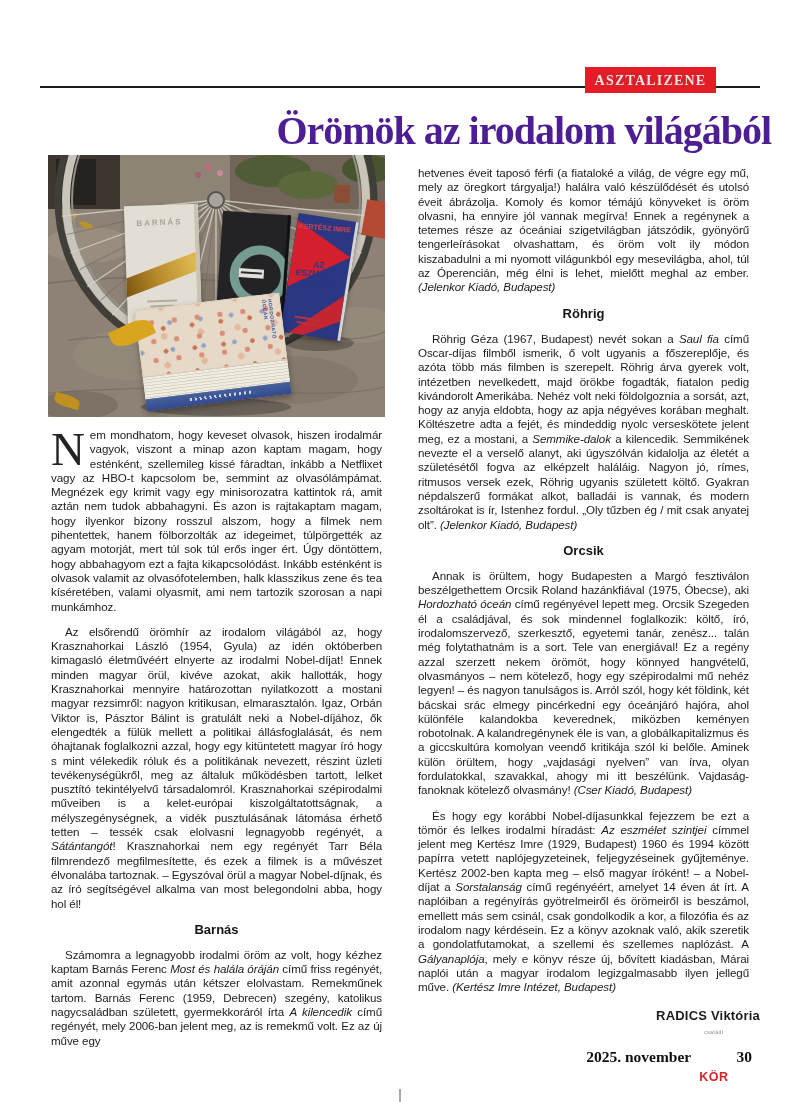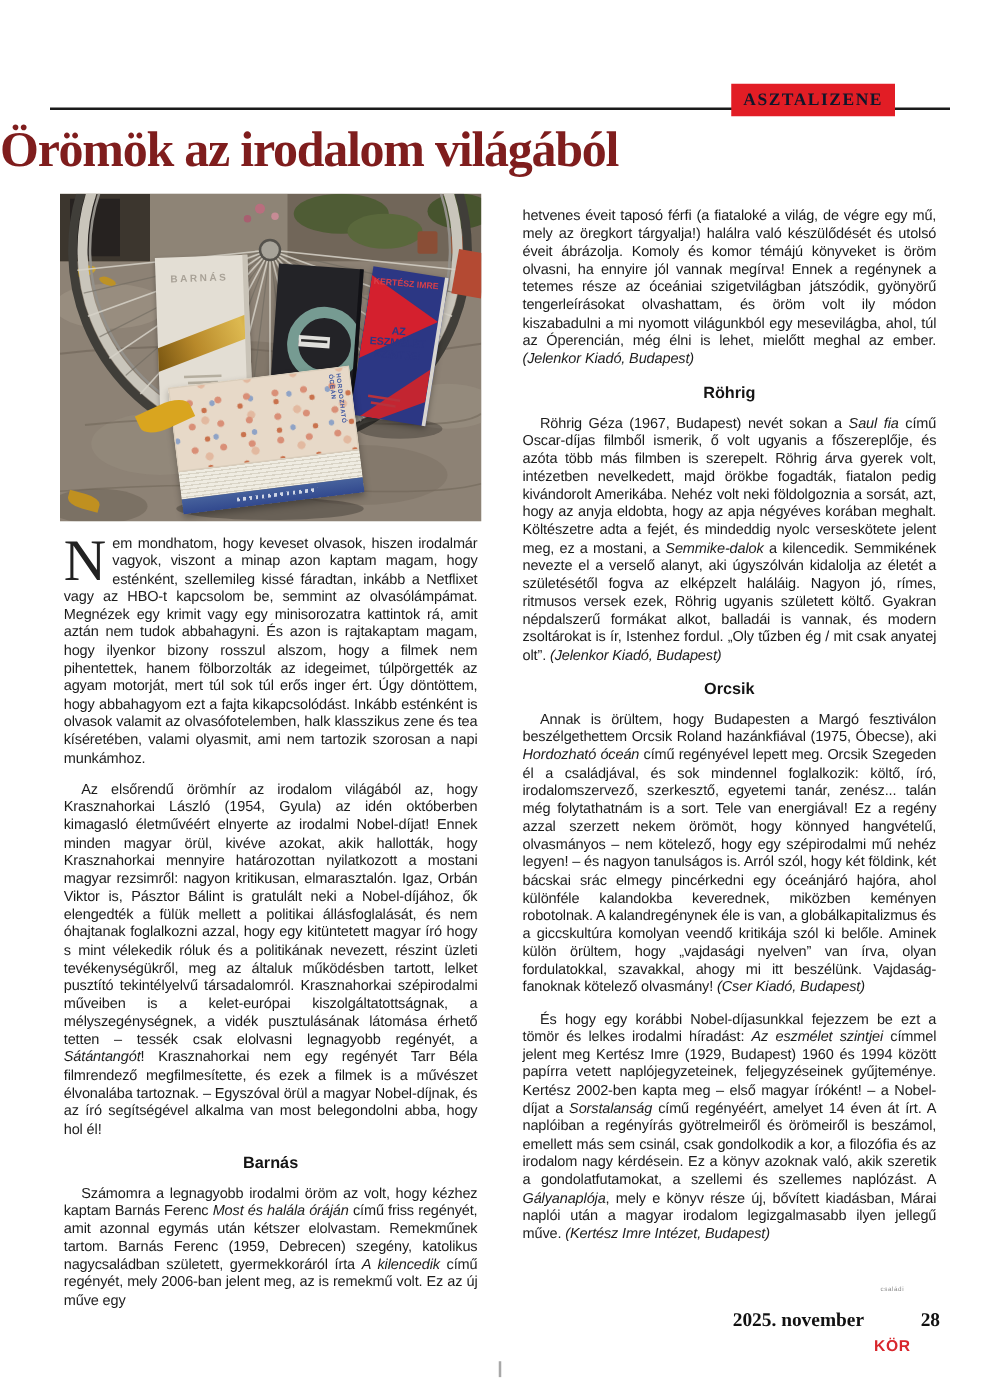--- a/index.html
+++ b/index.html
@@ -1,25 +1,25 @@
 <!DOCTYPE html>
 <html lang="hu"><head>
 <meta charset="utf-8">
 <style>
   html,body{margin:0;padding:0;background:#ffffff;}
   .page{position:relative;width:800px;height:1102px;background:#fff;overflow:hidden;
         font-family:"Liberation Sans",sans-serif;color:#1c1c1c;}
   
   .rule{position:absolute;top:86px;left:40px;width:720px;height:2px;background:#1a1a1a;}
   .badge{position:absolute;top:67px;left:585px;width:131px;height:26px;background:#e21d25;
-         color:#0f172a;font-family:"Liberation Serif",serif;font-weight:bold;font-size:14px;
+         color:#e5e5e5;font-family:"Liberation Serif",serif;font-weight:bold;font-size:14px;
          letter-spacing:1.2px;text-align:center;line-height:27px;}
-  h1.title{position:absolute;top:96px;left:0;width:760px;margin:0;text-align:left;
+  h1.title{position:absolute;top:96px;left:0;width:760px;margin:11px;text-align:right;
            font-family:"Liberation Serif",serif;font-weight:bold;font-size:40px;
-           letter-spacing:-1px;color:#7f1d1d;}
+           letter-spacing:-1px;color:#4c1d95;}
   
   .columns{position:absolute;top:155px;left:40px;width:720px;display:flex;gap:14px;}
   .col{width:353px;}
   .body{margin:11px;font-size:11.6px;line-height:14.3px;text-align:justify;letter-spacing:-0.1px;}
   .body.ind{text-indent:14px;}
   .it{font-style:italic;}
   h3.sec{margin:11px 0 8px;text-align:center;font-size:13px;font-weight:bold;color:#141414;}
   .dropcap{float:left;font-family:"Liberation Serif",serif;font-size:47px;line-height:38px;
            padding:2px 5px 0 0;color:#222;}
   #left-blocks{margin-top:7px;}
@@ -213,26 +213,27 @@
 
     <div class="col">
       <div id="right-blocks">
           <p class="body"><span>hetvenes éveit taposó férfi (a fiataloké a világ, de végre egy mű, mely az öregkort tárgyalja!) halálra való készülődését és utolsó éveit ábrázolja. Komoly és komor témájú könyveket is öröm olvasni, ha ennyire jól vannak megírva! Ennek a regénynek a tetemes része az óceániai szigetvilágban játszódik, gyönyörű tengerleírásokat olvashattam, és öröm volt ily módon kiszabadulni a mi nyomott világunkból egy mesevilágba, ahol, túl az Óperencián, még élni is lehet, mielőtt meghal az ember. </span><span class="it">(Jelenkor Kiadó, Budapest)</span></p>
           <h3 class="sec">Röhrig</h3>
           <p class="body ind"><span>Röhrig Géza (1967, Budapest) nevét sokan a </span><span class="it">Saul fia</span><span> című Oscar-díjas filmből ismerik, ő volt ugyanis a főszereplője, és azóta több más filmben is szerepelt. Röhrig árva gyerek volt, intézetben nevelkedett, majd örökbe fogadták, fiatalon pedig kivándorolt Amerikába. Nehéz volt neki földolgoznia a sorsát, azt, hogy az anyja eldobta, hogy az apja négyéves korában meghalt. Költészetre adta a fejét, és mindeddig nyolc verseskötete jelent meg, ez a mostani, a </span><span class="it">Semmike-dalok</span><span> a kilencedik. Semmikének nevezte el a verselő alanyt, aki úgyszólván kidalolja az életét a születésétől fogva az elképzelt haláláig. Nagyon jó, rímes, ritmusos versek ezek, Röhrig ugyanis született költő. Gyakran népdalszerű formákat alkot, balladái is vannak, és modern zsoltárokat is ír, Istenhez fordul. „Oly tűzben ég / mit csak anyatej olt”. </span><span class="it">(Jelenkor Kiadó, Budapest)</span></p>
           <h3 class="sec">Orcsik</h3>
           <p class="body ind"><span>Annak is örültem, hogy Budapesten a Margó fesztiválon beszélgethettem Orcsik Roland hazánkfiával (1975, Óbecse), aki </span><span class="it">Hordozható óceán</span><span> című regényével lepett meg. Orcsik Szegeden él a családjával, és sok mindennel foglalkozik: költő, író, irodalomszervező, szerkesztő, egyetemi tanár, zenész... talán még folytathatnám is a sort. Tele van energiával! Ez a regény azzal szerzett nekem örömöt, hogy könnyed hangvételű, olvasmányos – nem kötelező, hogy egy szépirodalmi mű nehéz legyen! – és nagyon tanulságos is. Arról szól, hogy két földink, két bácskai srác elmegy pincérkedni egy óceánjáró hajóra, ahol különféle kalandokba keverednek, miközben keményen robotolnak. A kalandregénynek éle is van, a globálkapitalizmus és a giccskultúra komolyan veendő kritikája szól ki belőle. Aminek külön örültem, hogy „vajdasági nyelven” van írva, olyan fordulatokkal, szavakkal, ahogy mi itt beszélünk. Vajdaság-fanoknak kötelező olvasmány! </span><span class="it">(Cser Kiadó, Budapest)</span></p>
           <p class="body ind"><span>És hogy egy korábbi Nobel-díjasunkkal fejezzem be ezt a tömör és lelkes irodalmi híradást: </span><span class="it">Az eszmélet szintjei</span><span> címmel jelent meg Kertész Imre (1929, Budapest) 1960 és 1994 között papírra vetett naplójegyzeteinek, feljegyzéseinek gyűjteménye. Kertész 2002-ben kapta meg – első magyar íróként! – a Nobel-díjat a </span><span class="it">Sorstalanság</span><span> című regényéért, amelyet 14 éven át írt. A naplóiban a regényírás gyötrelmeiről és örömeiről is beszámol, emellett más sem csinál, csak gondolkodik a kor, a filozófia és az irodalom nagy kérdésein. Ez a könyv azoknak való, akik szeretik a gondolatfutamokat, a szellemi és szellemes naplózást. A </span><span class="it">Gályanaplója</span><span>, mely e könyv része új, bővített kiadásban, Márai naplói után a magyar irodalom legizgalmasabb ilyen jellegű műve. </span><span class="it">(Kertész Imre Intézet, Budapest)</span></p>
         </div>
+      <div class="author">RADICS Viktória</div>
     </div>
   </div>
 
   <div class="footer">
     <span>2025. november</span>
     <span class="logo">
       <span class="small">családi</span>
       <span class="main">KÖR</span>
     </span>
-    <span>28</span>
+    <span>30</span>
   </div>
 
   <div class="fold"></div>
 </div>
 
 </body></html>

